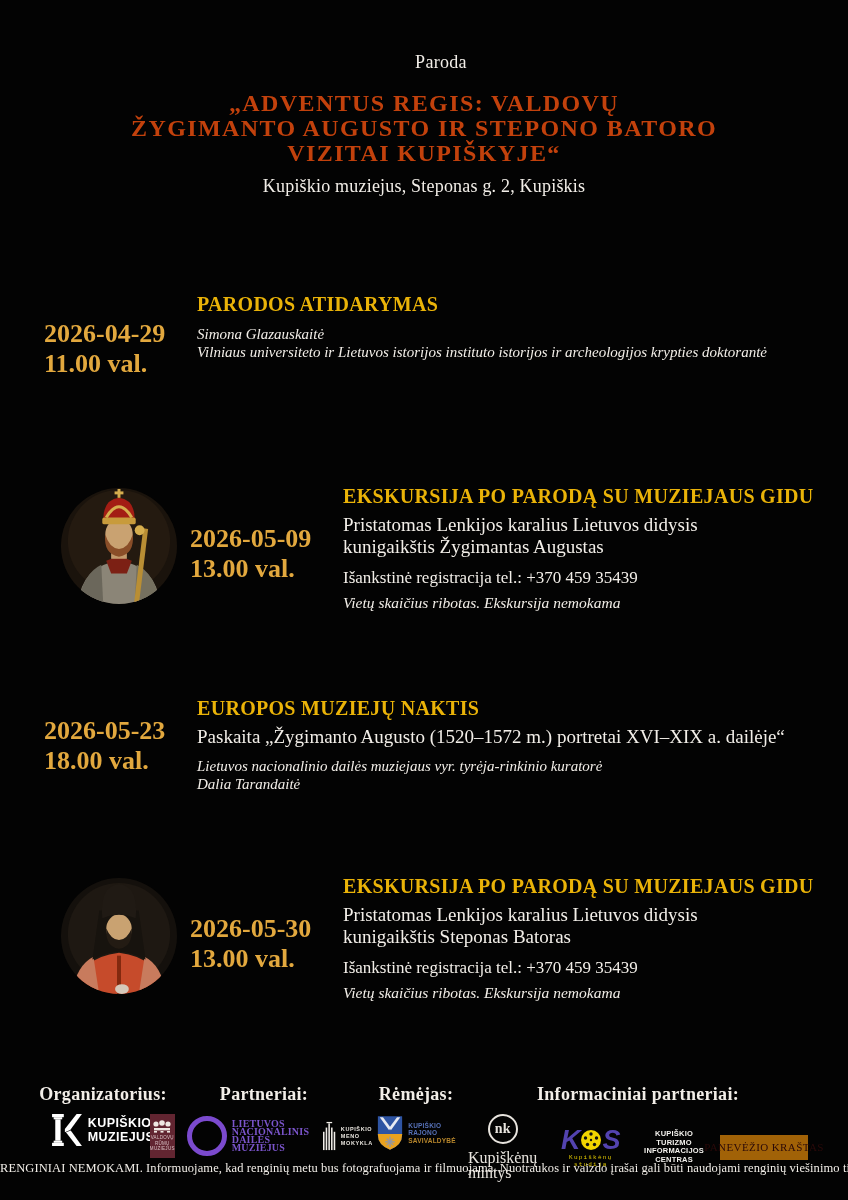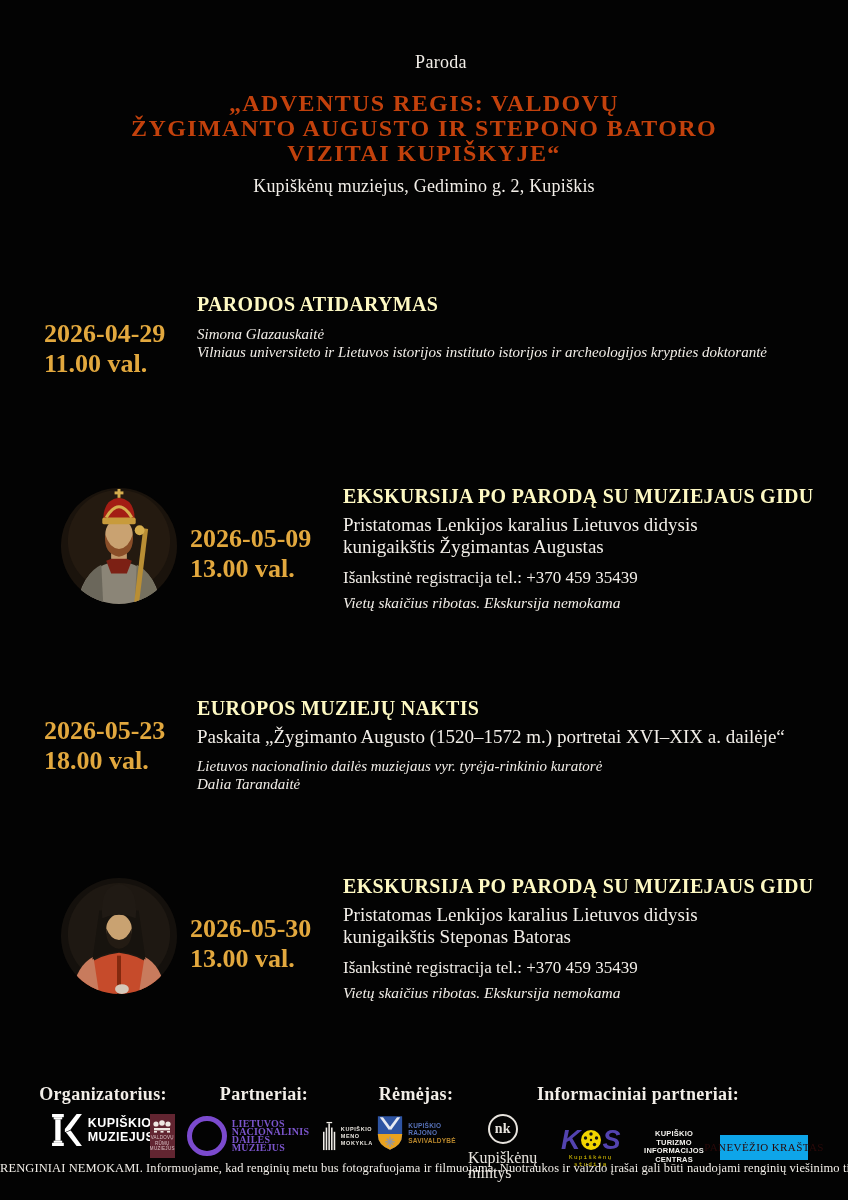--- a/index.html
+++ b/index.html
@@ -10,21 +10,21 @@
   .abs { position:absolute; }
   .centered { left:0; width:848px; text-align:center; }
   .nowrap { white-space:nowrap; }
 
   .kicker { top:52px; font-size:18px; letter-spacing:.3px;padding-left:17px; }
   .main-title { top:91px; color:#c2410c; font-weight:bold; font-size:24px;
                 line-height:25px; letter-spacing:1.4px; }
   .venue { top:176px; font-size:18px; letter-spacing:.2px; }
 
   .date-block { color:#e2a83e; font-weight:bold; font-size:26px; line-height:30px; }
-  .event-title { margin:0; font-weight:bold; font-size:20px; letter-spacing:.3px; color:#fef9c3; }
+  .event-title { margin:0; font-weight:bold; font-size:20px; letter-spacing:.3px; color:#eab308; }
   .desc { margin-top:6px; font-size:19px; line-height:22px; }
   .reg { margin-top:10px; font-size:17px; }
   .note { margin-top:6px; font-size:15.5px; font-style:italic; }
   .speaker { margin-top:9px; font-size:15px; font-style:italic; line-height:18px; }
 
   .portrait { width:118px; height:118px; border-radius:50%; overflow:hidden; display:block; }
 
   
   .fgroup { text-align:center; }
   .flabel { font-size:18px; font-weight:bold; letter-spacing:.3px; }
@@ -57,38 +57,38 @@
   .mintys-text { text-align:left; font-size:16px; line-height:15px; color:#e8e4de; }
 
   .ks { margin-left:16px; text-align:center; }
   .ks-row { display:flex; align-items:center; justify-content:center; }
   .ks-letter { color:#5343b0; font-size:27px; font-weight:bold; font-style:italic; line-height:26px; }
   .ks-sub { color:#e8cf00; font-size:6px; letter-spacing:1.2px; margin-top:1px;
             font-family:"Liberation Mono", monospace; }
 
   .tur-text { margin-left:16px; color:#f4f2ee; font-size:7.5px; font-weight:bold; line-height:8.5px; letter-spacing:.2px; }
 
-  .pk-box { margin-left:16px; width:88px; height:25px; background:#0ea5e9; display:flex;
+  .pk-box { margin-left:16px; width:88px; height:25px; background:#a16207; display:flex;
             align-items:center; justify-content:center; }
   .pk-text { color:#2a0909; font-size:11px; letter-spacing:.4px; white-space:nowrap; }
 
   .disclaimer { top:1161px; font-size:12.5px; letter-spacing:.1px; }
 </style>
 </head>
 <body>
 
 <div class="poster">
 
   <div class="abs centered kicker">Paroda</div>
   <div class="abs centered main-title">
     <div class="nowrap">„ADVENTUS REGIS: VALDOVŲ</div>
     <div class="nowrap">ŽYGIMANTO AUGUSTO IR STEPONO BATORO</div>
     <div class="nowrap">VIZITAI KUPIŠKYJE“</div>
   </div>
-  <div class="abs centered venue">Kupiškėnų muziejus, Gedimino g. 2, Kupiškis</div>
+  <div class="abs centered venue">Kupiškio muziejus, Steponas g. 2, Kupiškis</div>
 
   <section>
     <div class="abs date-block" style="left:44px; top:319px;">
       <div class="nowrap">2026-04-29</div>
       <div class="nowrap">11.00 val.</div>
     </div>
     <div class="abs" style="left:197px; top:293px;">
       <h2 class="event-title nowrap">PARODOS ATIDARYMAS</h2>
       <div class="speaker">
         <div class="nowrap">Simona Glazauskaitė</div>

